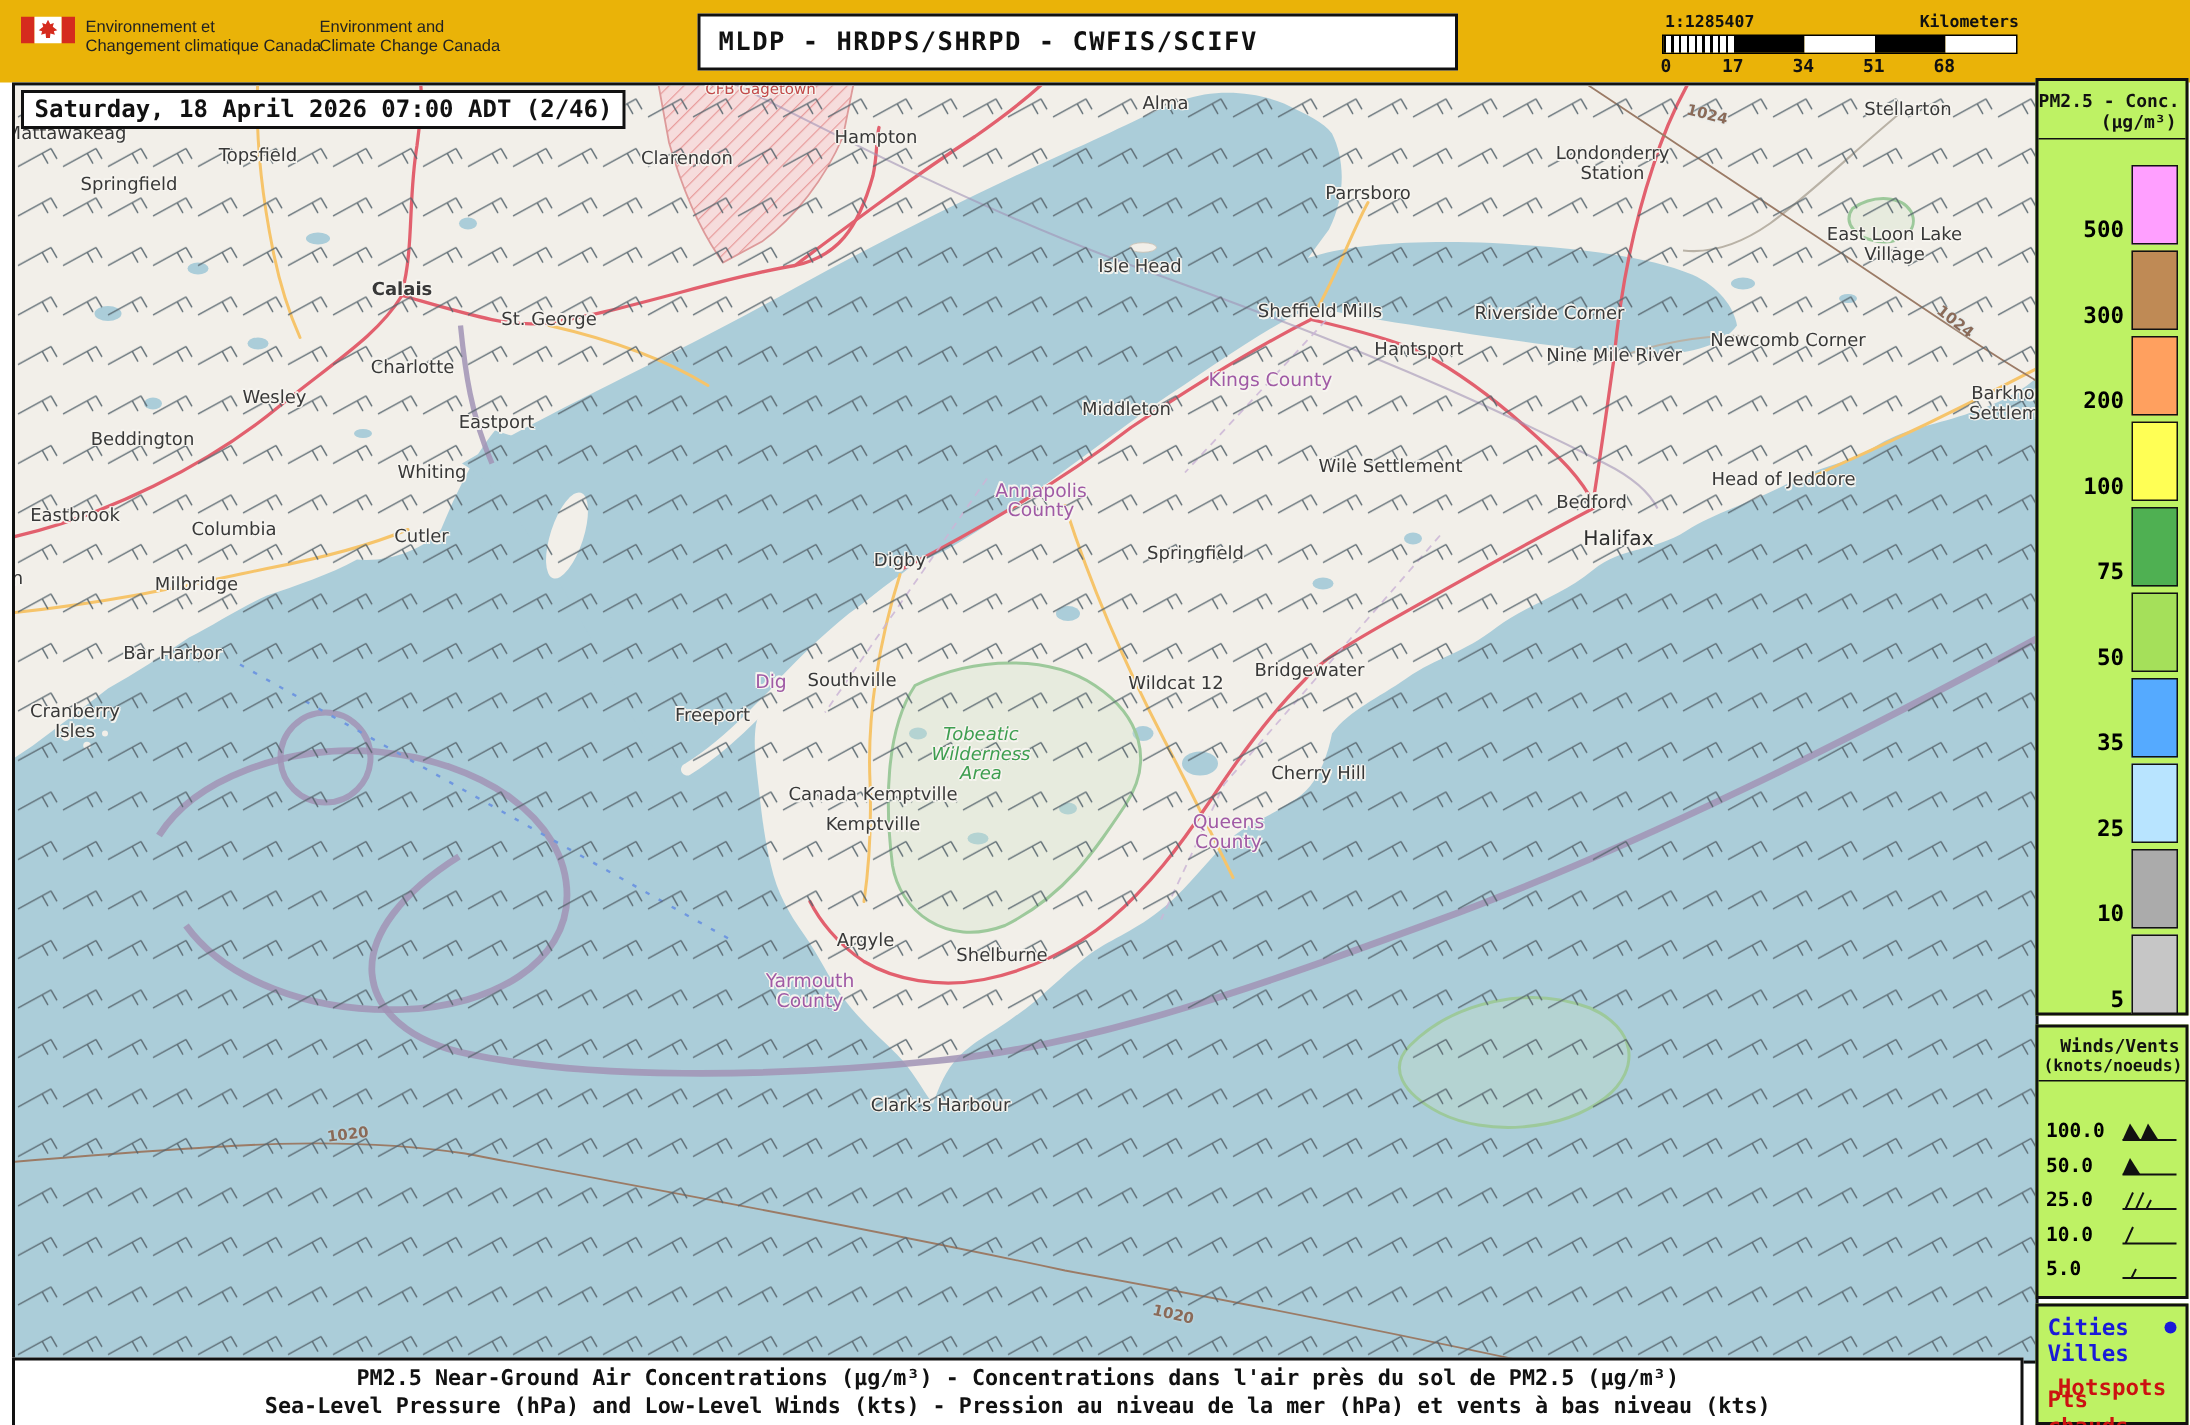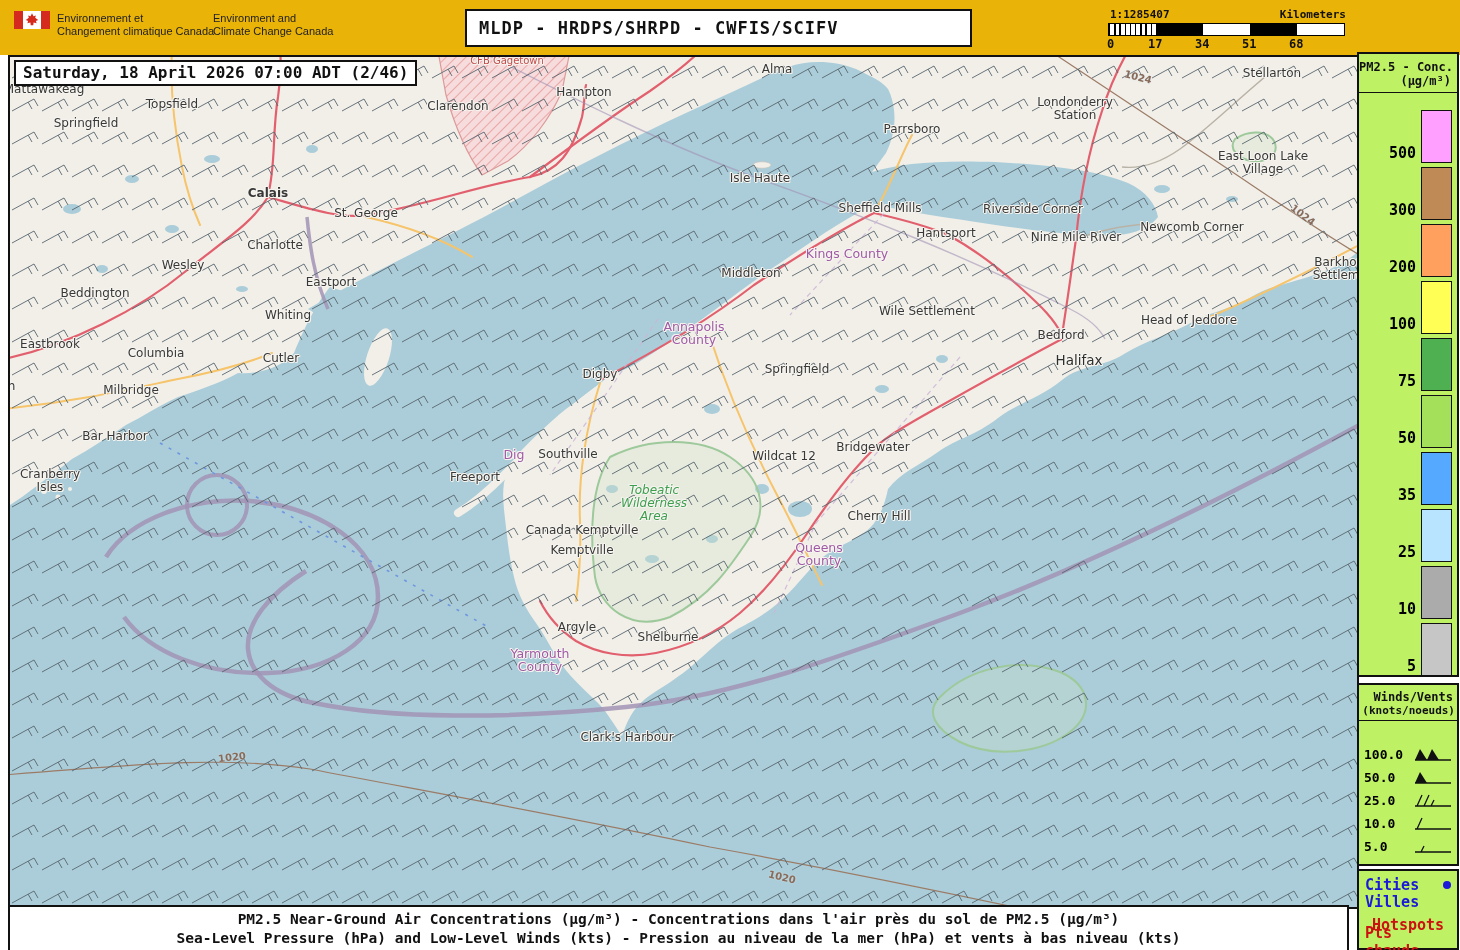--- a/index.html
+++ b/index.html
@@ -254,21 +254,21 @@
         <span class="pl city" style="left: 271px; top: 301px;">Cutler</span>
         <span class="pl city" style="left: 121px; top: 333px;">Milbridge</span>
         <span class="pl city" style="left: -22px; top: 329px;">Ellsworth</span>
         <span class="pl city" style="left: 105px; top: 379px;">Bar Harbor</span>
         <span class="pl city" style="left: 40px; top: 424px;">Cranberry
 Isles</span>
         <span class="pl military" style="left: 497px; top: 3px;">CFB Gagetown</span>
         <span class="pl city" style="left: 448px; top: 49px;">Clarendon</span>
         <span class="pl city" style="left: 574px; top: 35px;">Hampton</span>
         <span class="pl city" style="left: 767px; top: 12px;">Alma</span>
-        <span class="pl city" style="left: 750px; top: 121px;">Isle Haute</span>
+        <span class="pl city" style="left: 750px; top: 121px;">Isle Head</span>
         <span class="pl city" style="left: 902px; top: 72px;">Parrsboro</span>
         <span class="pl city" style="left: 1065px; top: 52px;">Londonderry
 Station</span>
         <span class="pl city" style="left: 1262px; top: 16px;">Stellarton</span>
         <span class="pl city" style="left: 1253px; top: 106px;">East Loon Lake
 Village</span>
         <span class="pl city" style="left: 870px; top: 151px;">Sheffield Mills</span>
         <span class="pl city" style="left: 936px; top: 176px;">Hantsport</span>
         <span class="pl city" style="left: 1023px; top: 152px;">Riverside Corner</span>
         <span class="pl city" style="left: 1066px; top: 180px;">Nine Mile River</span>

